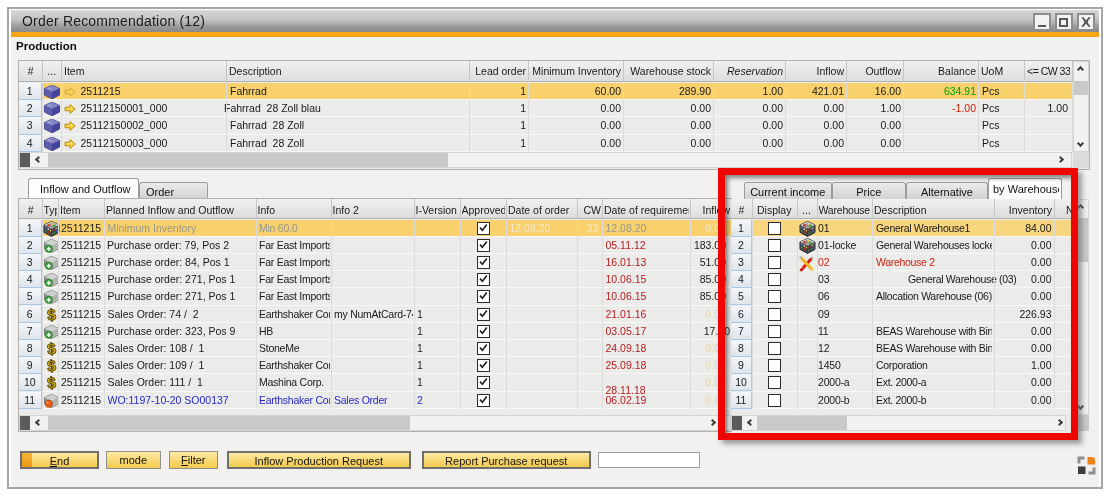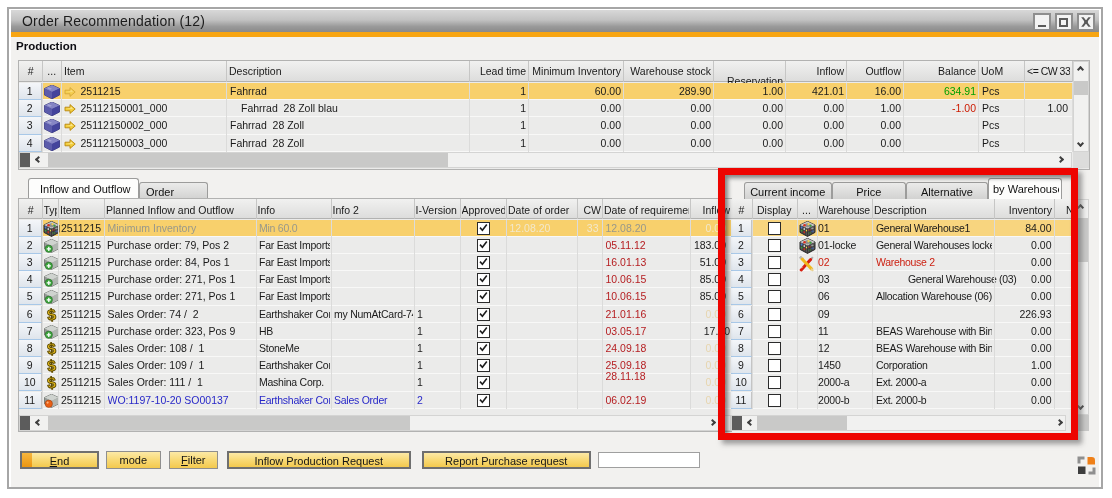--- a/index.html
+++ b/index.html
@@ -50,24 +50,24 @@
 <div class="vline" style="left:785px;top:61px;height:21px;background:#c6c6c5"></div>
 <div class="vline" style="left:846px;top:61px;height:21px;background:#c6c6c5"></div>
 <div class="vline" style="left:903px;top:61px;height:21px;background:#c6c6c5"></div>
 <div class="vline" style="left:978px;top:61px;height:21px;background:#c6c6c5"></div>
 <div class="vline" style="left:1024px;top:61px;height:21px;background:#c6c6c5"></div>
 <div class="vline" style="left:1072px;top:61px;height:21px;background:#c6c6c5"></div>
 <div class="hc" style="left:22px;top:65px;width:17.5px;text-align:center;">#</div>
 <div class="hc" style="left:44.5px;top:65px;width:14.5px;text-align:center;">...</div>
 <div class="hc" style="left:64px;top:65px;width:160px;">Item</div>
 <div class="hc" style="left:229px;top:65px;width:238px;">Description</div>
-<div class="hc" style="left:472px;top:65px;width:54px;text-align:right;">Lead time</div>
+<div class="hc" style="left:472px;top:65px;width:54px;text-align:right;">Lead order</div>
 <div class="hc" style="left:531px;top:65px;width:90px;text-align:right;">Minimum Inventory</div>
 <div class="hc" style="left:626px;top:65px;width:85px;text-align:right;">Warehouse stock</div>
-<div class="hc" style="left:716px;top:75px;width:67px;text-align:right;">Reservation</div>
+<div class="hc" style="left:716px;top:65px;width:67px;text-align:right;font-style:italic;">Reservation</div>
 <div class="hc" style="left:788px;top:65px;width:56px;text-align:right;">Inflow</div>
 <div class="hc" style="left:849px;top:65px;width:52px;text-align:right;">Outflow</div>
 <div class="hc" style="left:906px;top:65px;width:70px;text-align:right;">Balance</div>
 <div class="hc" style="left:981px;top:65px;width:41px;">UoM</div>
 <div class="hc" style="left:1027px;top:65px;width:43px;text-align:right;"><span style="letter-spacing:-0.5px">&lt;= CW 33</span></div>
 <div class="abs" style="left:41.5px;top:82.5px;width:1030.5px;height:16.4px;background:#f8d06c"></div>
 <div class="rn" style="left:19px;top:82.5px;width:22.5px;height:17.4px;line-height:17.4px">1</div>
 <div class="hline" style="left:41.5px;top:98.9px;width:1030.5px"></div>
 <svg class="abs" style="left:44px;top:84.5px" width="16" height="14" viewBox="0 0 16 14">
 <polygon points="8,0 15.5,3.5 15.5,10 8,13.8 0.5,10 0.5,3.5" fill="#4a4a9a" stroke="#2e2e6e" stroke-width="0.8"></polygon>
@@ -97,21 +97,21 @@
 <polygon points="8,0 15.5,3.5 8,7 0.5,3.5" fill="#8585c4"></polygon>
 <polygon points="0.5,3.5 8,7 8,13.8 0.5,10" fill="#5c5cab"></polygon>
 <polygon points="8,7 15.5,3.5 15.5,10 8,13.8" fill="#44449c"></polygon>
 <polygon points="4,1.9 8,3.7 6,4.7 3.4,3.2" fill="#a8a8d8" opacity="0.9"></polygon>
 </svg>
 <svg class="abs" style="left:64px;top:103.9px" width="12" height="10" viewBox="0 0 12 10">
 <polygon points="1,3.2 6,3.2 6,0.6 11.2,5 6,9.4 6,6.8 1,6.8" fill="#f3cf3e" stroke="#b8860b" stroke-width="0.9"></polygon>
 <polygon points="2,4.1 6.8,4.1 6.8,2.4 9,5" fill="#fdf0b0" opacity="0.85"></polygon>
 </svg>
 <div class="cell" style="left:80.5px;top:99.9px;width:140px;height:17.4px;line-height:17.4px">25112150001_000</div>
-<div class="cell" style="left:241px;top:99.9px;width:235px;height:17.4px;line-height:17.4px">Fahrrad&nbsp; 28 Zoll blau</div>
+<div class="cell" style="left:224px;top:99.9px;width:235px;height:17.4px;line-height:17.4px">Fahrrad&nbsp; 28 Zoll blau</div>
 <div class="cell r" style="left:471px;top:99.9px;width:55px;height:17.4px;line-height:17.4px">1</div>
 <div class="cell r" style="left:530px;top:99.9px;width:91px;height:17.4px;line-height:17.4px">0.00</div>
 <div class="cell r" style="left:625px;top:99.9px;width:86px;height:17.4px;line-height:17.4px">0.00</div>
 <div class="cell r" style="left:715px;top:99.9px;width:68px;height:17.4px;line-height:17.4px">0.00</div>
 <div class="cell r" style="left:787px;top:99.9px;width:57px;height:17.4px;line-height:17.4px">0.00</div>
 <div class="cell r" style="left:848px;top:99.9px;width:53px;height:17.4px;line-height:17.4px">1.00</div>
 <div class="cell r" style="left:905px;top:99.9px;width:71px;height:17.4px;line-height:17.4px;color:#cc1a00">-1.00</div>
 <div class="cell" style="left:982px;top:99.9px;width:40px;height:17.4px;line-height:17.4px">Pcs</div>
 <div class="cell r" style="left:1026px;top:99.9px;width:42px;height:17.4px;line-height:17.4px">1.00</div>
 <div class="rn" style="left:19px;top:117.3px;width:22.5px;height:17.4px;line-height:17.4px">3</div>
@@ -417,21 +417,21 @@
 <div class="cell" style="left:61px;top:374.29999999999995px;width:42px;height:17.2px;line-height:17.2px;color:#1a1a1a">2511215</div>
 <div class="cell" style="left:107.5px;top:374.29999999999995px;width:146px;height:17.2px;line-height:17.2px;color:#1a1a1a">Sales Order: 111 /&nbsp; 1</div>
 <div class="cell" style="left:259px;top:374.29999999999995px;width:71px;height:17.2px;line-height:17.2px;color:#1a1a1a;letter-spacing:-0.25px">Mashina Corp.</div>
 <div class="cell" style="left:334px;top:374.29999999999995px;width:79px;height:17.2px;line-height:17.2px;color:#1a1a1a;letter-spacing:-0.25px"></div>
 <div class="cell" style="left:417px;top:374.29999999999995px;width:42px;height:17.2px;line-height:17.2px;color:#1a1a1a">1</div>
 <div class="abs cbx" style="left:476.5px;top:376.29999999999995px;width:13px;height:13px">
     <svg width="11" height="10" viewBox="0 0 11 10" style="position:absolute;left:0px;top:0px">
       <polyline points="2,4.6 4.4,7.2 8.8,1.6" fill="none" stroke="#1d1d1d" stroke-width="1.6"></polyline>
     </svg>
   </div>
-<div class="cell" style="left:605.5px;top:368px;width:83px;height:17.2px;line-height:17.2px;color:#b51d20">28.11.18</div>
+<div class="cell" style="left:605.5px;top:382px;width:83px;height:17.2px;line-height:17.2px;color:#b51d20">28.11.18</div>
 <div class="cell r" style="left:692px;top:374.29999999999995px;width:34px;height:17.2px;line-height:17.2px;color:#e7d5ae">0.00</div>
 <div class="rn" style="left:19px;top:391.5px;width:22.5px;height:17.2px;line-height:17.2px">11</div>
 <div class="hline" style="left:41.5px;top:407.7px;width:689.5px"></div>
 <svg class="abs" style="left:43.5px;top:393.5px" width="15" height="14" viewBox="0 0 15 14">
 <polygon points="7.5,0.3 14.5,3.6 14.5,9.8 7.5,13.4 0.5,9.8 0.5,3.6" fill="#a7aba7" stroke="#585c58" stroke-width="0.9"></polygon>
 <polygon points="7.5,0.3 14.5,3.6 7.5,6.9 0.5,3.6" fill="#cfd3cf"></polygon>
 <polygon points="0.5,3.6 7.5,6.9 7.5,13.4 0.5,9.8" fill="#969a96"></polygon>
 <polygon points="7.5,6.9 14.5,3.6 14.5,9.8 7.5,13.4" fill="#b2b6b2"></polygon>
 <circle cx="4.8" cy="9.8" r="3.7" fill="#ea5f14" stroke="#8a3a10" stroke-width="0.5"></circle>
 <circle cx="3.6" cy="8.6" r="1.1" fill="#ffc090" opacity="0.85"></circle>

